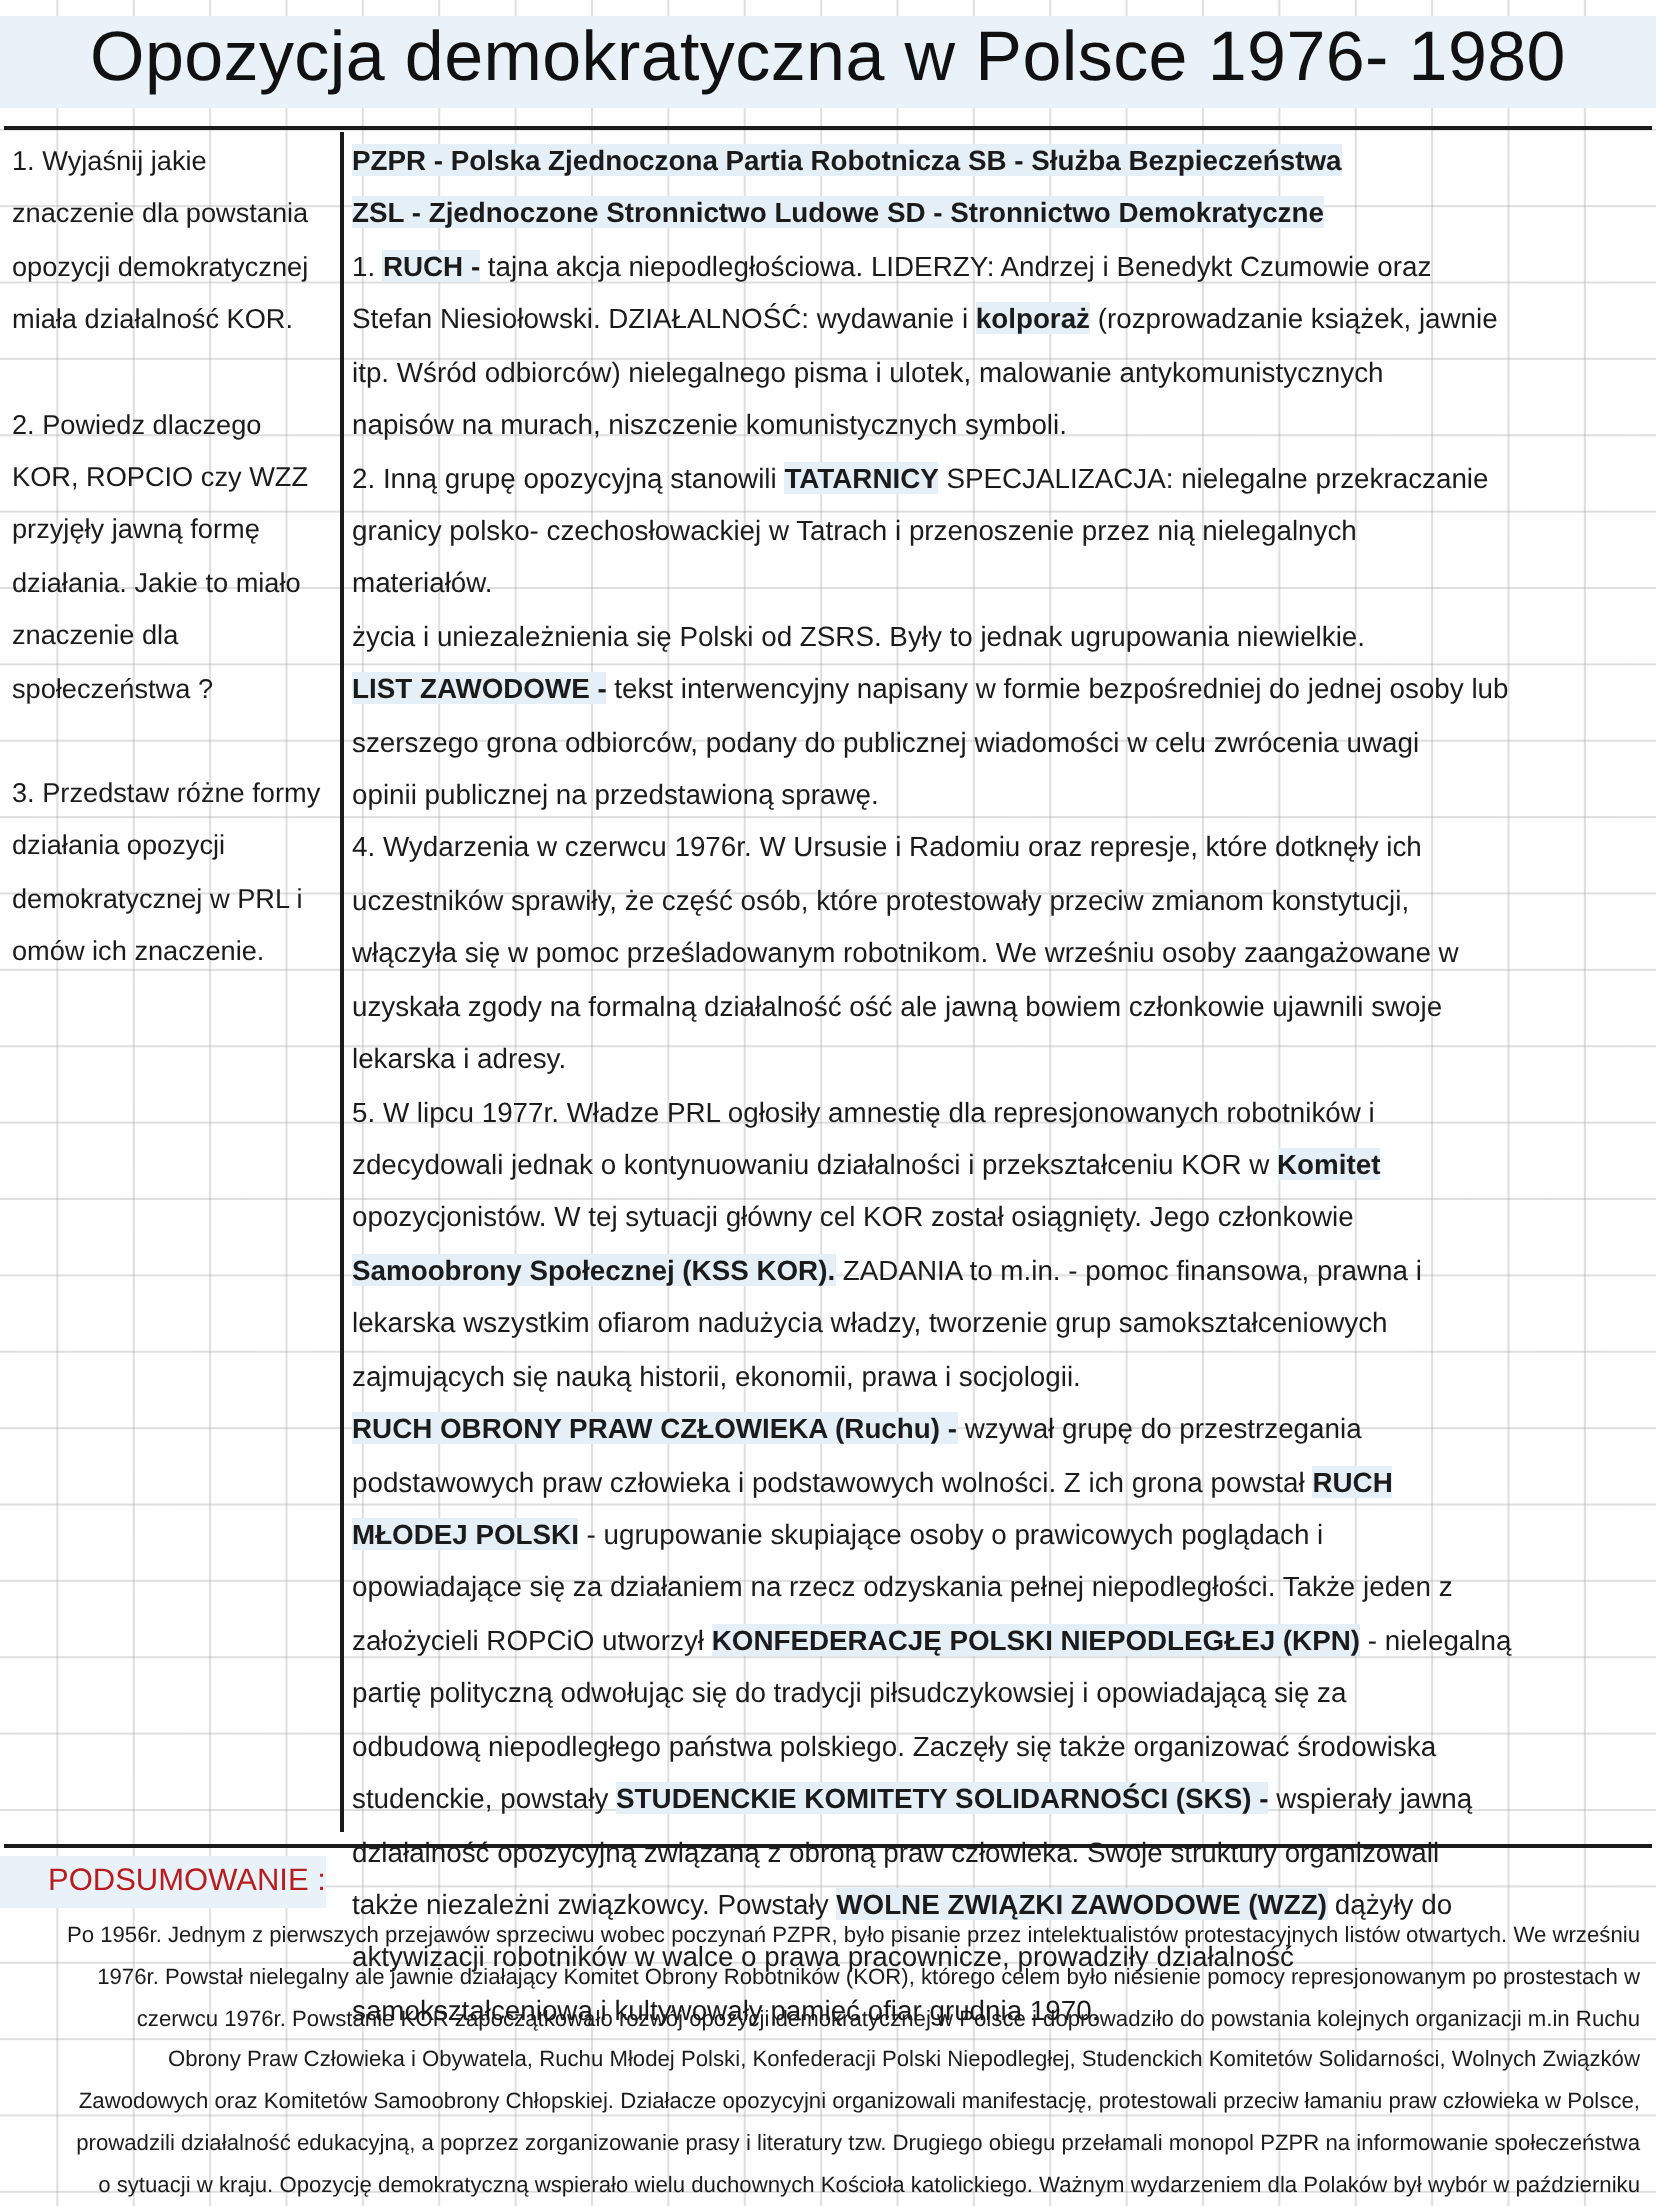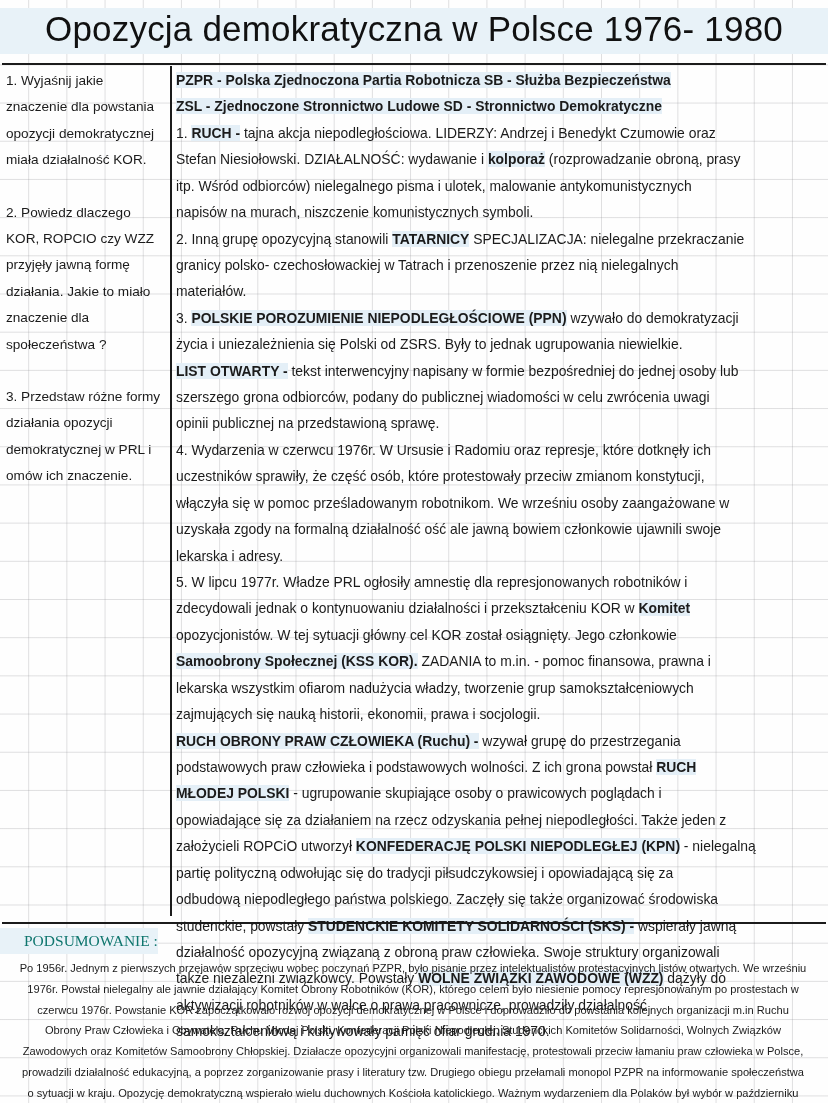--- a/index.html
+++ b/index.html
@@ -115,32 +115,31 @@
   #summary {
     position: absolute;
     left: 0;
     top: 928px;
     width: 828px;
   }
   #summary-heading {
     font-size: 15.5px;
     line-height: 26px;
     padding-left: 24px;
-    color: #0f766e;
+    color: #b91c1c;
     display: inline-block;
     background: #e8f2f8;
-    font-family: Liberation Serif, serif;
   }
   #summary-body {
     margin-top: 4px;
     padding: 0 8px 0 6px;
     font-size: 11.1px;
     line-height: 20.8px;
     color: #1b1b1b;
-    text-align: center;
+    text-align: right;
   }
   .sum-line { white-space: nowrap; }
 </style>
 </head>
 <body>
 
 <div id="page">
 
   <div id="title-band"></div>
   <div id="page-title">Opozycja demokratyczna w Polsce 1976- 1980</div>
@@ -153,29 +152,28 @@
         <div class="question">2. Powiedz dlaczego KOR, ROPCIO czy WZZ przyjęły jawną formę działania. Jakie to miało znaczenie dla społeczeństwa ?</div>
         <div class="question">3. Przedstaw różne formy działania opozycji demokratycznej w PRL i omów ich znaczenie.</div>
       </div>
 
     <div id="divider"></div>
 
     <div id="main">
         <div class="line"><b class="hl">PZPR - Polska Zjednoczona Partia Robotnicza     SB - Służba Bezpieczeństwa</b></div>
         <div class="line"><b class="hl">ZSL - Zjednoczone Stronnictwo Ludowe       SD - Stronnictwo Demokratyczne</b></div>
         <div class="line"><span>1. </span><b class="hl">RUCH -</b><span> tajna akcja niepodległościowa. LIDERZY: Andrzej i Benedykt Czumowie oraz</span></div>
-        <div class="line"><span>Stefan Niesiołowski. DZIAŁALNOŚĆ: wydawanie i </span><b class="hl">kolporaż</b><span> (rozprowadzanie obroną, prasy</span></div>
+        <div class="line"><span>Stefan Niesiołowski. DZIAŁALNOŚĆ: wydawanie i </span><b class="hl">kolporaż</b><span> (rozprowadzanie książek, jawnie</span></div>
         <div class="line"><span>itp. Wśród odbiorców) nielegalnego pisma i ulotek, malowanie antykomunistycznych</span></div>
         <div class="line"><span>napisów na murach, niszczenie komunistycznych symboli.</span></div>
         <div class="line"><span>2. Inną grupę opozycyjną stanowili </span><b class="hl">TATARNICY</b><span> SPECJALIZACJA: nielegalne przekraczanie</span></div>
         <div class="line"><span>granicy polsko- czechosłowackiej w Tatrach i przenoszenie przez nią nielegalnych</span></div>
         <div class="line"><span>materiałów.</span></div>
-        <div class="line"><span>3. </span><b class="hl">POLSKIE POROZUMIENIE NIEPODLEGŁOŚCIOWE (PPN)</b><span> wzywało do demokratyzacji</span></div>
         <div class="line"><span>życia i uniezależnienia się Polski od ZSRS. Były to jednak ugrupowania niewielkie.</span></div>
-        <div class="line"><b class="hl">LIST OTWARTY -</b><span> tekst interwencyjny napisany w formie bezpośredniej do jednej osoby lub</span></div>
+        <div class="line"><b class="hl">LIST ZAWODOWE -</b><span> tekst interwencyjny napisany w formie bezpośredniej do jednej osoby lub</span></div>
         <div class="line"><span>szerszego grona odbiorców, podany do publicznej wiadomości w celu zwrócenia uwagi</span></div>
         <div class="line"><span>opinii publicznej na przedstawioną sprawę.</span></div>
         <div class="line"><span>4. Wydarzenia w czerwcu 1976r. W Ursusie i Radomiu oraz represje, które dotknęły ich</span></div>
         <div class="line"><span>uczestników sprawiły, że część osób, które protestowały przeciw zmianom konstytucji,</span></div>
         <div class="line"><span>włączyła się w pomoc prześladowanym robotnikom. We wrześniu osoby zaangażowane w</span></div>
         <div class="line"><span>uzyskała zgody na formalną działalność ość ale jawną bowiem członkowie ujawnili swoje</span></div>
         <div class="line"><span>lekarska i adresy.</span></div>
         <div class="line"><span>5. W lipcu 1977r. Władze PRL ogłosiły amnestię dla represjonowanych robotników i</span></div>
         <div class="line"><span>zdecydowali jednak o kontynuowaniu działalności i przekształceniu KOR w </span><b class="hl">Komitet</b></div>
         <div class="line"><span>opozycjonistów. W tej sytuacji główny cel KOR został osiągnięty. Jego członkowie</span></div>

